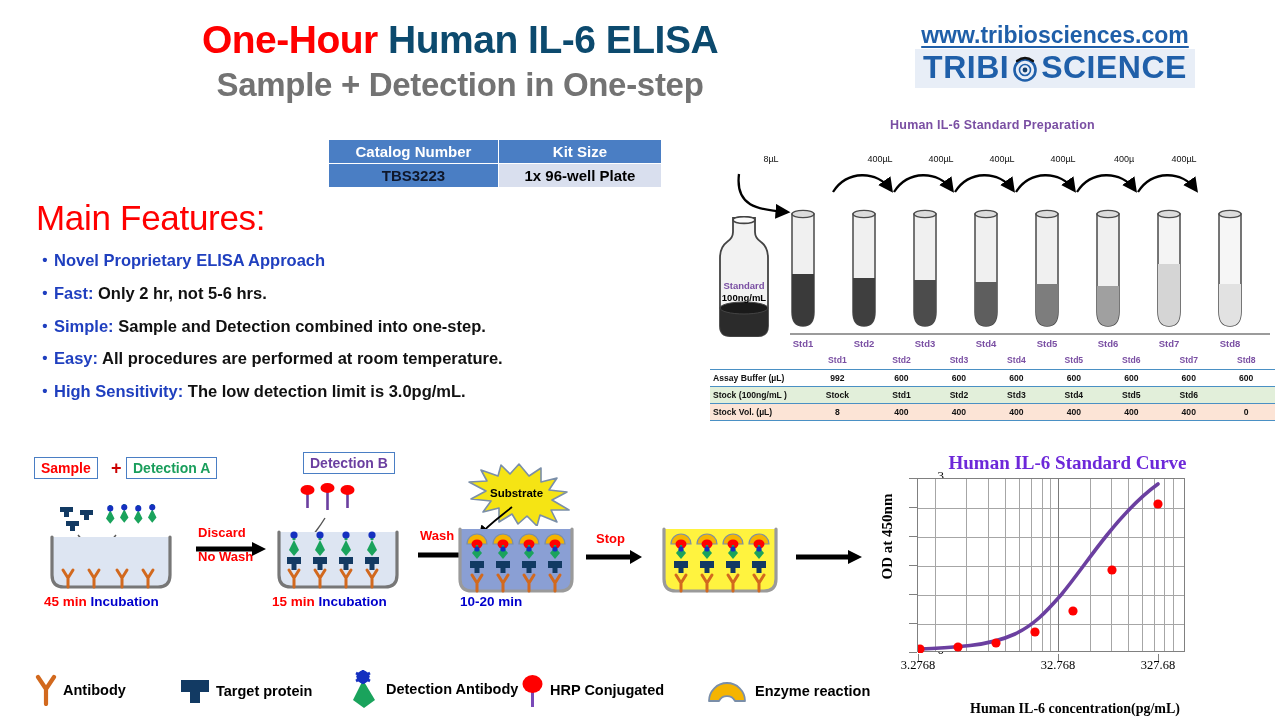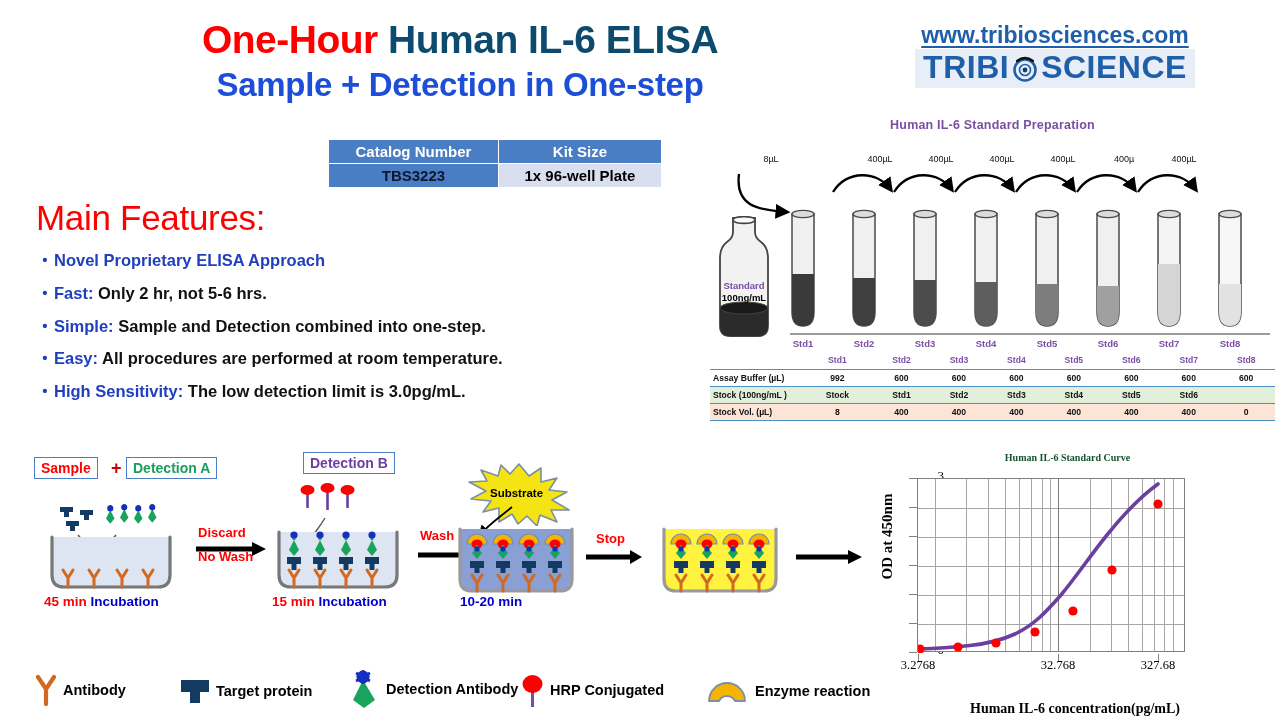--- a/index.html
+++ b/index.html
@@ -10,21 +10,21 @@
     font-family:"Liberation Sans", sans-serif;
     overflow:hidden;
   }
 
   
   #title-block { position:absolute; left:60px; top:18px; width:800px; text-align:center; }
   .title-line1 { font-size:39px; font-weight:bold; letter-spacing:-0.5px; white-space:nowrap; }
   .title-line2 { font-size:33px; font-weight:bold; letter-spacing:-0.3px; white-space:nowrap; margin-top:4px; }
   .t-red { color:#ff0000; }
   .t-blue { color:#0c4a6e; }
-  .t-cyan { color:#1d4ed8; }
+  .t-cyan { color:#737373; }
 
   
   #logo-block { position:absolute; left:845px; top:16px; width:420px; text-align:center; }
   #logo-wordmark {
     display:inline-block; background:#e8eef7; padding:2px 8px 3px 8px;
     font-size:32px; font-weight:bold; color:#1f5fa9; letter-spacing:0.5px;
     font-family:"Liberation Sans", sans-serif; line-height:1.05;
   }
   #logo-eye { display:inline-block; width:30px; height:30px; position:relative; vertical-align:-5px; margin:0 1px; }
   #website { margin-top:6px; font-size:23px; font-weight:bold; color:#1f5fa9;
@@ -87,21 +87,21 @@
   #substrate-burst { position:absolute; }
   #substrate-text { position:absolute; font-size:11.5px; font-weight:bold; color:#000; }
 
   
   #legend { position:absolute; left:34px; top:668px; width:830px; height:44px; }
   .leg-item { position:absolute; display:flex; align-items:center; }
   .leg-label { font-size:14.5px; font-weight:bold; color:#000; margin-left:5px; white-space:nowrap; }
 
   
   #chart-panel { position:absolute; left:855px; top:450px; width:425px; height:265px; }
-  #chart-title { text-align:center; font-size:10px; font-weight:bold; color:#14532d;
+  #chart-title { text-align:center; font-size:19px; font-weight:bold; color:#6d28d9;
                  font-family:"Liberation Serif", serif; margin-top:2px; }
   #plot-wrap { position:absolute; left:0px; top:26px; width:425px; height:200px; }
   #plot-area { position:absolute; left:62px; top:2px; width:268px; height:174px;
                border:1.2px solid #808080; background:#ffffff; }
   .grid-v { position:absolute; top:0; width:1px; height:100%; background:#a6a6a6; }
   .grid-h { position:absolute; left:0; width:100%; height:1px; background:#a6a6a6; }
   .ytick { position:absolute; right:336px; font-size:13px; color:#000;
            font-family:"Liberation Serif", serif; text-align:right; width:40px; }
   .ytick-mark { position:absolute; left:54px; width:8px; height:1px; background:#808080; }
   .xtick { position:absolute; font-size:12.5px; color:#000;

